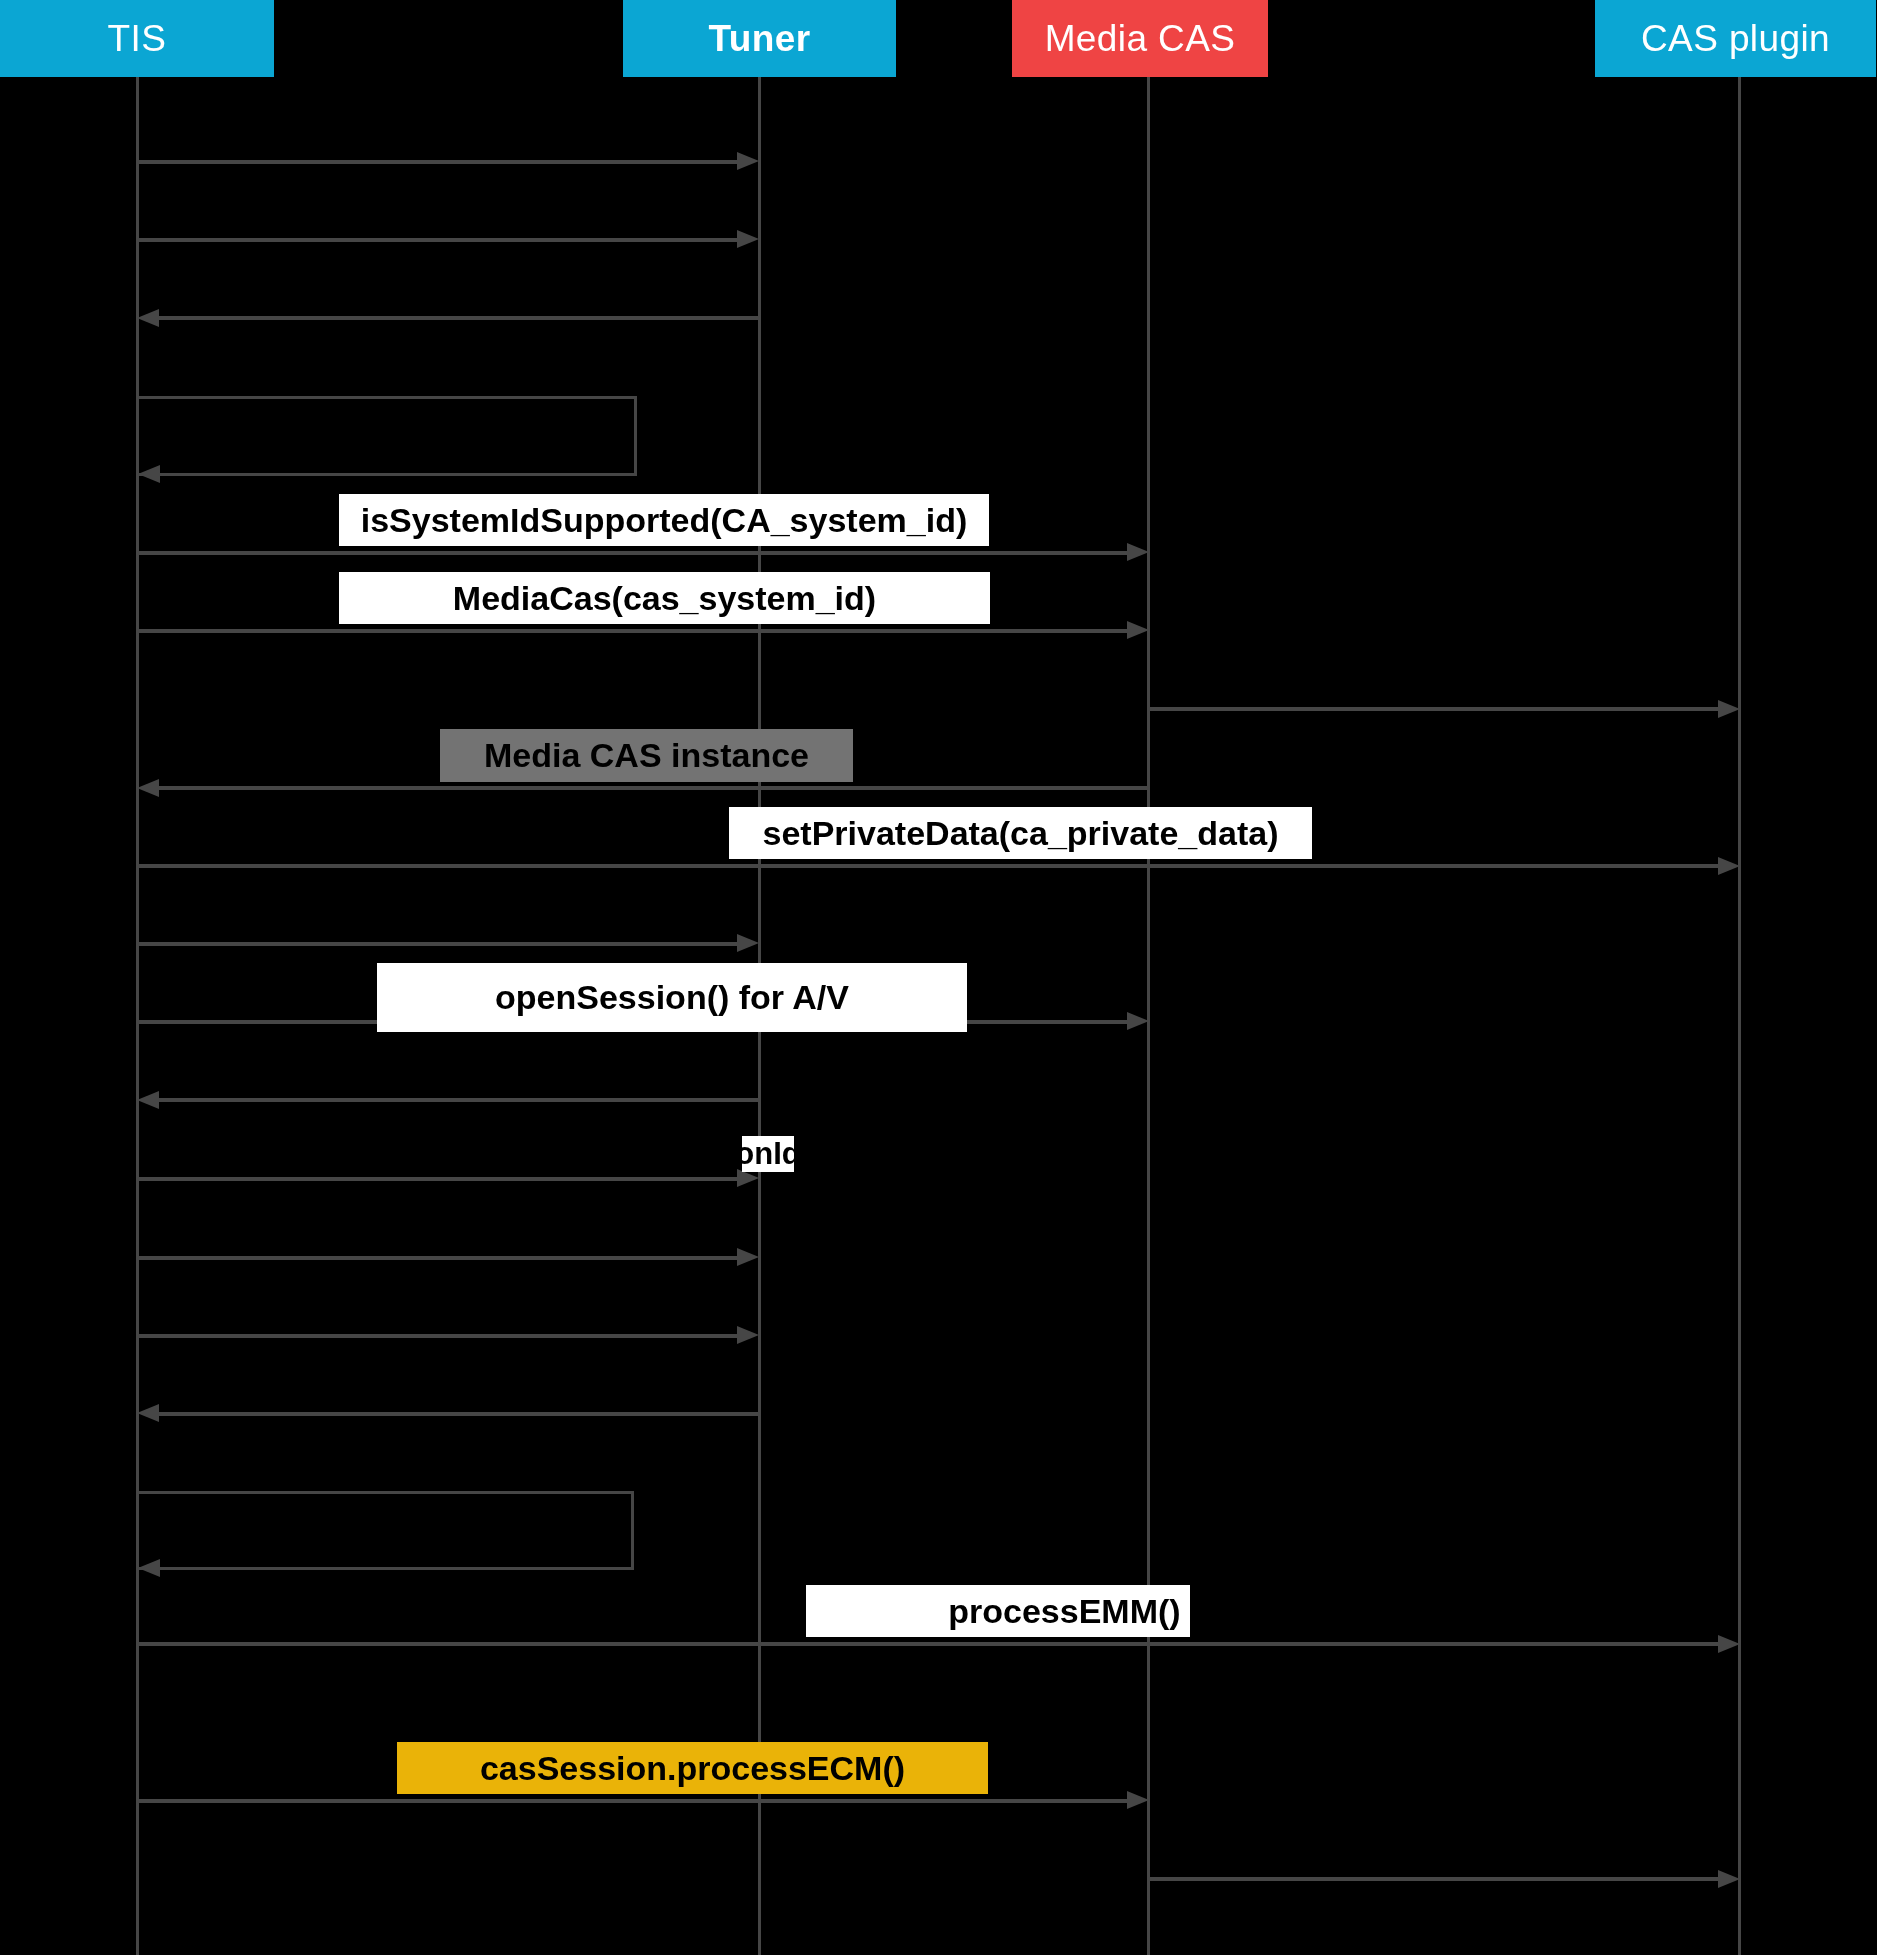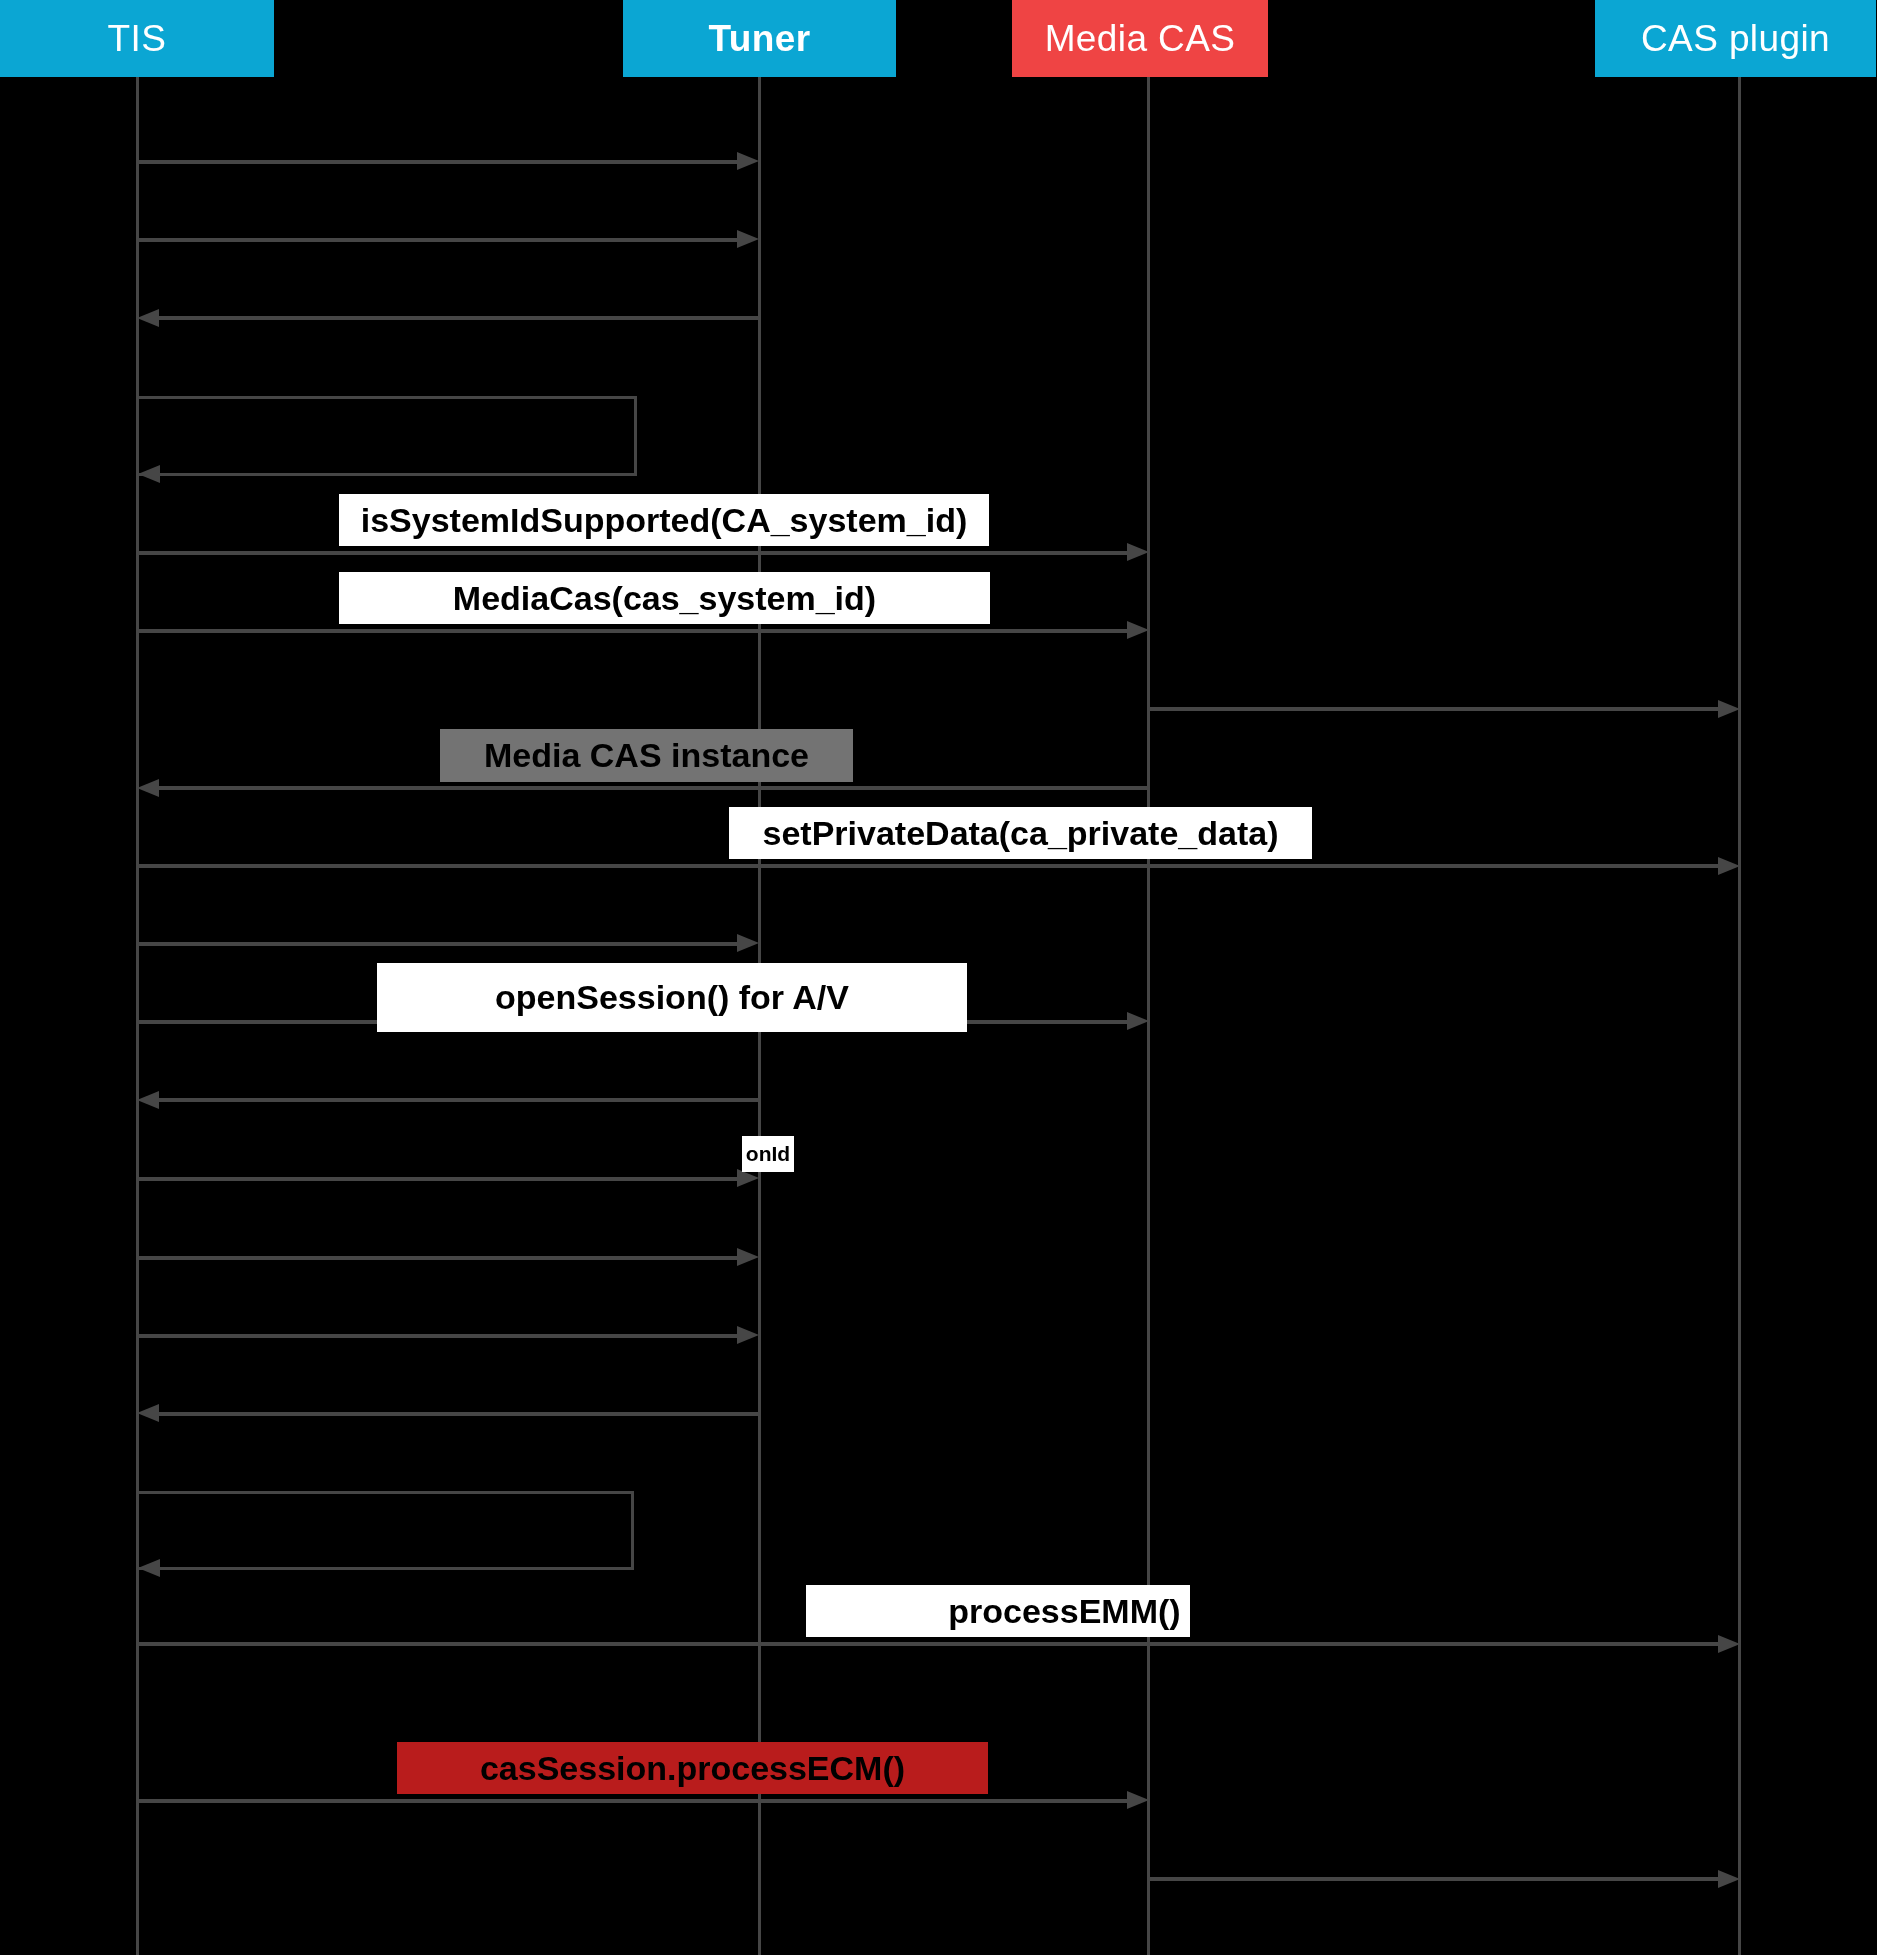--- a/index.html
+++ b/index.html
@@ -70,21 +70,21 @@
     align-items: center;
     justify-content: center;
     white-space: nowrap;
     box-sizing: border-box;
   }
   .msg-label.align-right {
     justify-content: flex-end;
     padding-right: 9.4px;
   }
   .msg-label.small {
-    font-size: 21px;
+    font-size: 31px;
     font-weight: 700;
   }
 </style>
 </head>
 <body>
 
 <div id="diagram">
   <div id="top-headers">
       <div class="actor-box" style="left: 0px; width: 274px; top: 0px; background: rgb(11, 166, 211); color: rgb(255, 255, 255);"><span>TIS</span></div>
       <div class="actor-box" style="left: 623px; width: 273px; top: 0px; background: rgb(11, 166, 211); color: rgb(255, 255, 255); font-weight: bold;"><span>Tuner</span></div>
@@ -150,21 +150,21 @@
       <div class="head-left" style="left: 137px; top: 1404px; border-right-color: rgb(70, 70, 70);"></div>
       <div class="self-loop" style="left: 137px; top: 1491px; width: 497px; height: 79px; border-color: rgb(70, 70, 70);"></div>
       <div class="head-left" style="left: 138px; top: 1559px; border-right-color: rgb(70, 70, 70);"></div>
       <div class="msg-line" style="left: 137px; top: 1642px; width: 1585px; background: rgb(70, 70, 70);"></div>
       <div class="head-right" style="left: 1718px; top: 1635px; border-left-color: rgb(70, 70, 70);"></div>
       <div class="msg-label align-right" style="left: 806px; top: 1585px; width: 384px; height: 52px; background: rgb(255, 255, 255); color: rgb(0, 0, 0);">
         <span>processEMM()</span>
       </div>
       <div class="msg-line" style="left: 137px; top: 1799px; width: 994px; background: rgb(70, 70, 70);"></div>
       <div class="head-right" style="left: 1127px; top: 1791px; border-left-color: rgb(70, 70, 70);"></div>
-      <div class="msg-label" style="left: 397px; top: 1742px; width: 591px; height: 52px; background: #b91c1c; color: rgb(0, 0, 0);">
+      <div class="msg-label" style="left: 397px; top: 1742px; width: 591px; height: 52px; background: #eab308; color: rgb(0, 0, 0);">
         <span>casSession.processECM()</span>
       </div>
       <div class="msg-line" style="left: 1149px; top: 1877px; width: 573px; background: rgb(70, 70, 70);"></div>
       <div class="head-right" style="left: 1718px; top: 1870px; border-left-color: rgb(70, 70, 70);"></div>
     </div>
   <div id="bottom-headers"></div>
 </div>
 
 
 </body></html>

